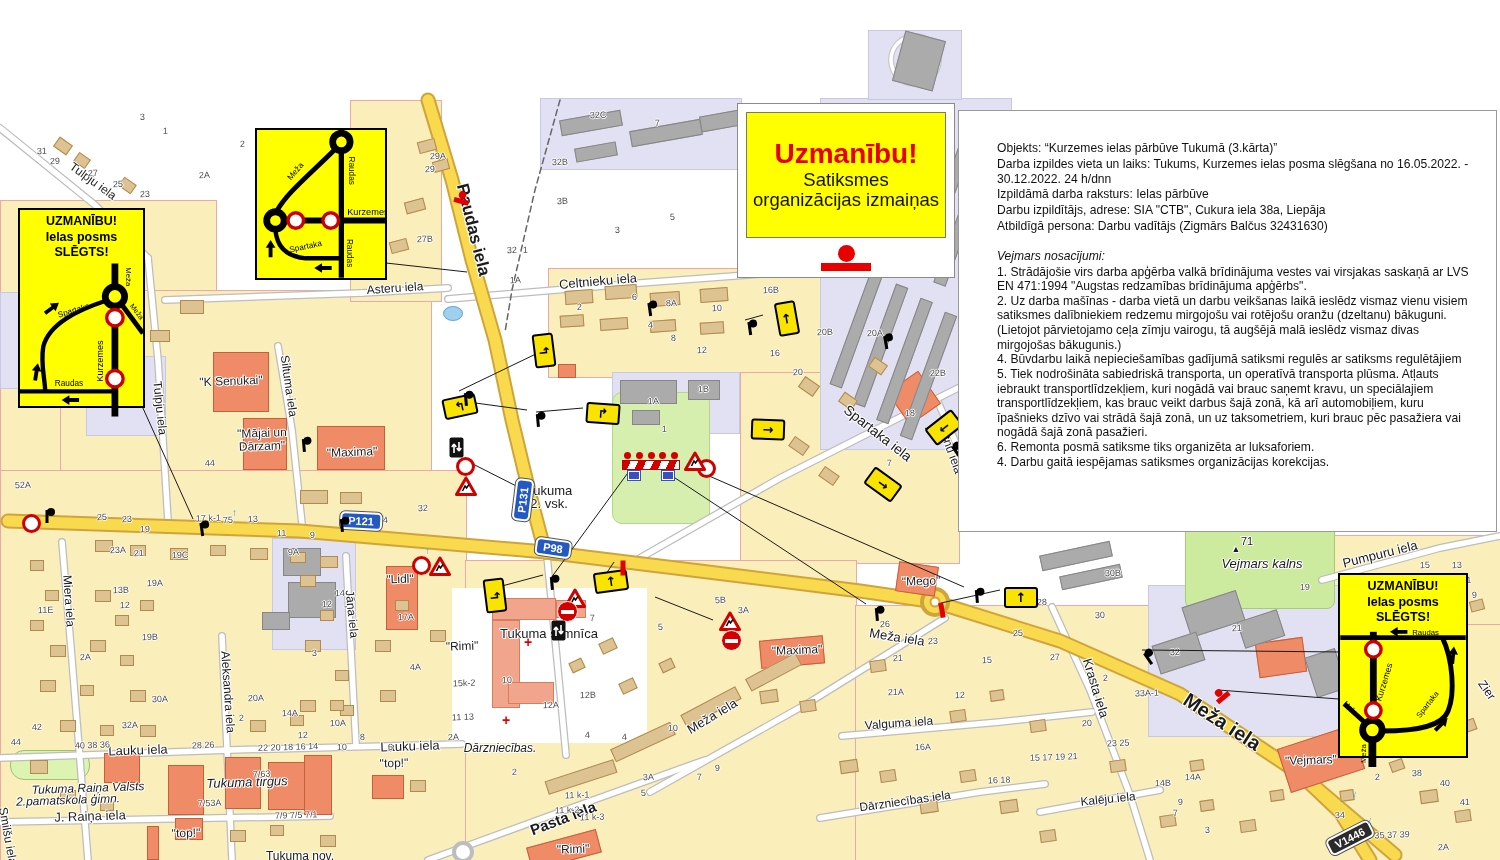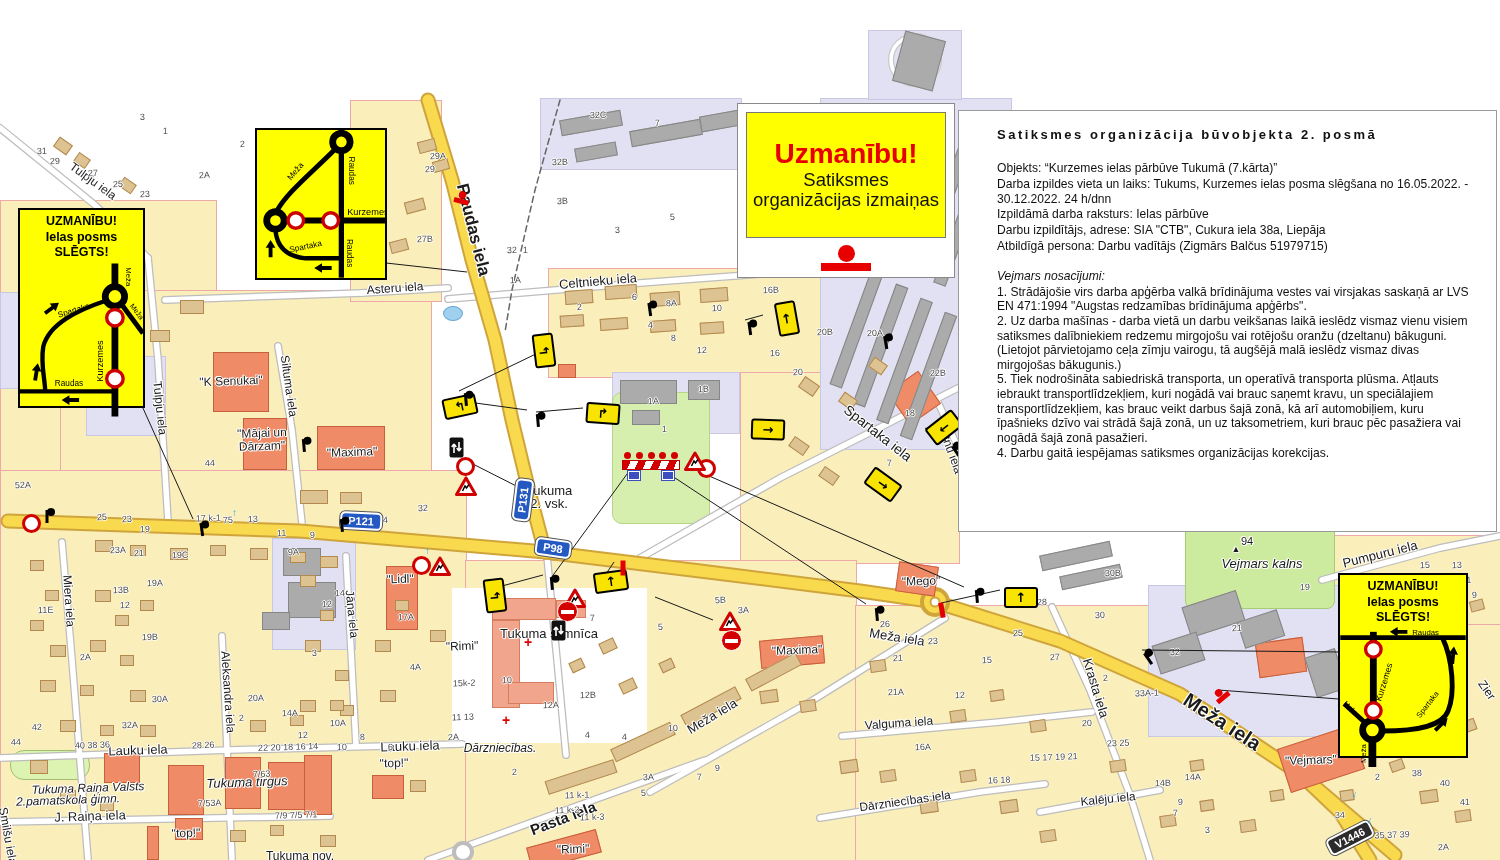--- a/index.html
+++ b/index.html
@@ -352,21 +352,21 @@
       <div class="lbl" style="left: 262px; top: 446px; font-size: 12px; transform: translate(-50%, -50%) rotate(-2deg);">Dārzam"</div>
       <div class="lbl" style="left: 352px; top: 452px; font-size: 12px; transform: translate(-50%, -50%) rotate(-2deg);">"Maxima"</div>
       <div class="lbl" style="left: 797px; top: 650px; font-size: 12px; transform: translate(-50%, -50%) rotate(-2deg);">"Maxima"</div>
       <div class="lbl" style="left: 400px; top: 579px; font-size: 12px; transform: translate(-50%, -50%) rotate(-2deg);">"Lidl"</div>
       <div class="lbl" style="left: 921px; top: 581px; font-size: 12px; transform: translate(-50%, -50%) rotate(-2deg);">"Mego"</div>
       <div class="lbl" style="left: 462px; top: 646px; font-size: 12px; transform: translate(-50%, -50%) rotate(-2deg);">"Rimi"</div>
       <div class="lbl" style="left: 573px; top: 849px; font-size: 12px; transform: translate(-50%, -50%) rotate(-2deg);">"Rimi"</div>
       <div class="lbl" style="left: 394px; top: 763px; font-size: 12px; transform: translate(-50%, -50%) rotate(-2deg);">"top!"</div>
       <div class="lbl" style="left: 186px; top: 833px; font-size: 12px; transform: translate(-50%, -50%) rotate(-2deg);">"top!"</div>
       <div class="lbl" style="left: 1311px; top: 760px; font-size: 12px; transform: translate(-50%, -50%) rotate(-2deg);">"Vejmars"</div>
-      <div class="lbl" style="left: 1247px; top: 541px; font-size: 11px; transform: translate(-50%, -50%) rotate(0deg);">94</div>
+      <div class="lbl" style="left: 1247px; top: 541px; font-size: 11px; transform: translate(-50%, -50%) rotate(0deg);">71</div>
       <div class="lbl" style="left: 1236px; top: 549px; font-size: 9px; transform: translate(-50%, -50%) rotate(0deg);">▲</div>
       <div class="lbl cross" style="left: 528px; top: 642px; font-size: 14px; transform: translate(-50%, -50%) rotate(0deg);">+</div>
       <div class="lbl cross" style="left: 506px; top: 720px; font-size: 14px; transform: translate(-50%, -50%) rotate(0deg);">+</div>
       <div class="num" style="left: 37px; top: 146px;">31</div>
       <div class="num" style="left: 50px; top: 156px;">29</div>
       <div class="num" style="left: 88px; top: 168px;">27</div>
       <div class="num" style="left: 113px; top: 179px;">25</div>
       <div class="num" style="left: 140px; top: 189px;">23</div>
       <div class="num" style="left: 140px; top: 112px;">3</div>
       <div class="num" style="left: 163px; top: 126px;">1</div>
@@ -751,30 +751,31 @@
       <div class="bsub">Satiksmes organizācijas izmaiņas</div>
     </div>
     <div class="icon">
         <span class="dot"></span>
         <span class="bar"></span>
       </div>
   </div>
 
   <div id="panel">
     <div class="ptitle">
-      <div>Satiksmes organizācija būvobjekta 2. posmā</div>
     </div>
     <div class="pbody">
-      <div>Objekts: “Kurzemes ielas pārbūve Tukumā (7.kārta)”</div>
+      <div>Objekts: “Kurzemes ielas pārbūve Tukumā (3.kārta)”</div>
       <div>Darba izpildes vieta un laiks: Tukums, Kurzemes ielas posma slēgšana no 16.05.2022. - 30.12.2022. 24 h/dnn</div>
       <div>Izpildāmā darba raksturs: Ielas pārbūve</div>
       <div>Darbu izpildītājs, adrese: SIA "CTB", Cukura iela 38a, Liepāja</div>
-      <div>Atbildīgā persona: Darbu vadītājs  (Zigmārs Balčus 51979715)</div>
+      <div>Atbildīgā persona: Darbu vadītājs  (Zigmārs Balčus 32431630)</div>
     </div>
     <div class="pcond-title">Vejmars nosacījumi:</div>
     <div class="pcond">
       <div>1. Strādājošie virs darba apģērba valkā brīdinājuma vestes vai virsjakas saskaņā ar LVS EN 471:1994 "Augstas redzamības brīdinājuma apģērbs".</div>
       <div>2. Uz darba mašīnas - darba vietā un darbu veikšanas laikā ieslēdz vismaz vienu visiem satiksmes dalībniekiem redzemu mirgojošu vai rotējošu oranžu (dzeltanu) bākuguni. (Lietojot pārvietojamo ceļa zīmju vairogu, tā augšējā malā ieslēdz vismaz divas mirgojošas bākugunis.)</div>
+      <div>4. Būvdarbu laikā nepieciešamības gadījumā satiksmi regulēs ar satiksms regulētājiem</div>
       <div>5. Tiek nodrošināta sabiedriskā transporta, un operatīvā transporta plūsma. Atļauts iebraukt transportlīdzekļiem, kuri nogādā vai brauc saņemt kravu, un speciālajiem transportlīdzekļiem, kas brauc veikt darbus šajā zonā, kā arī automobiļiem, kuru īpašnieks dzīvo vai strādā šajā zonā, un uz taksometriem, kuri brauc pēc pasažiera vai nogādā šajā zonā pasažieri.</div>
+      <div>6. Remonta posmā satiksme tiks organizēta ar luksaforiem.</div>
       <div>4. Darbu gaitā iespējamas satiksmes organizācijas korekcijas.</div>
     </div>
   </div>
 </div>
 
 </body></html>

